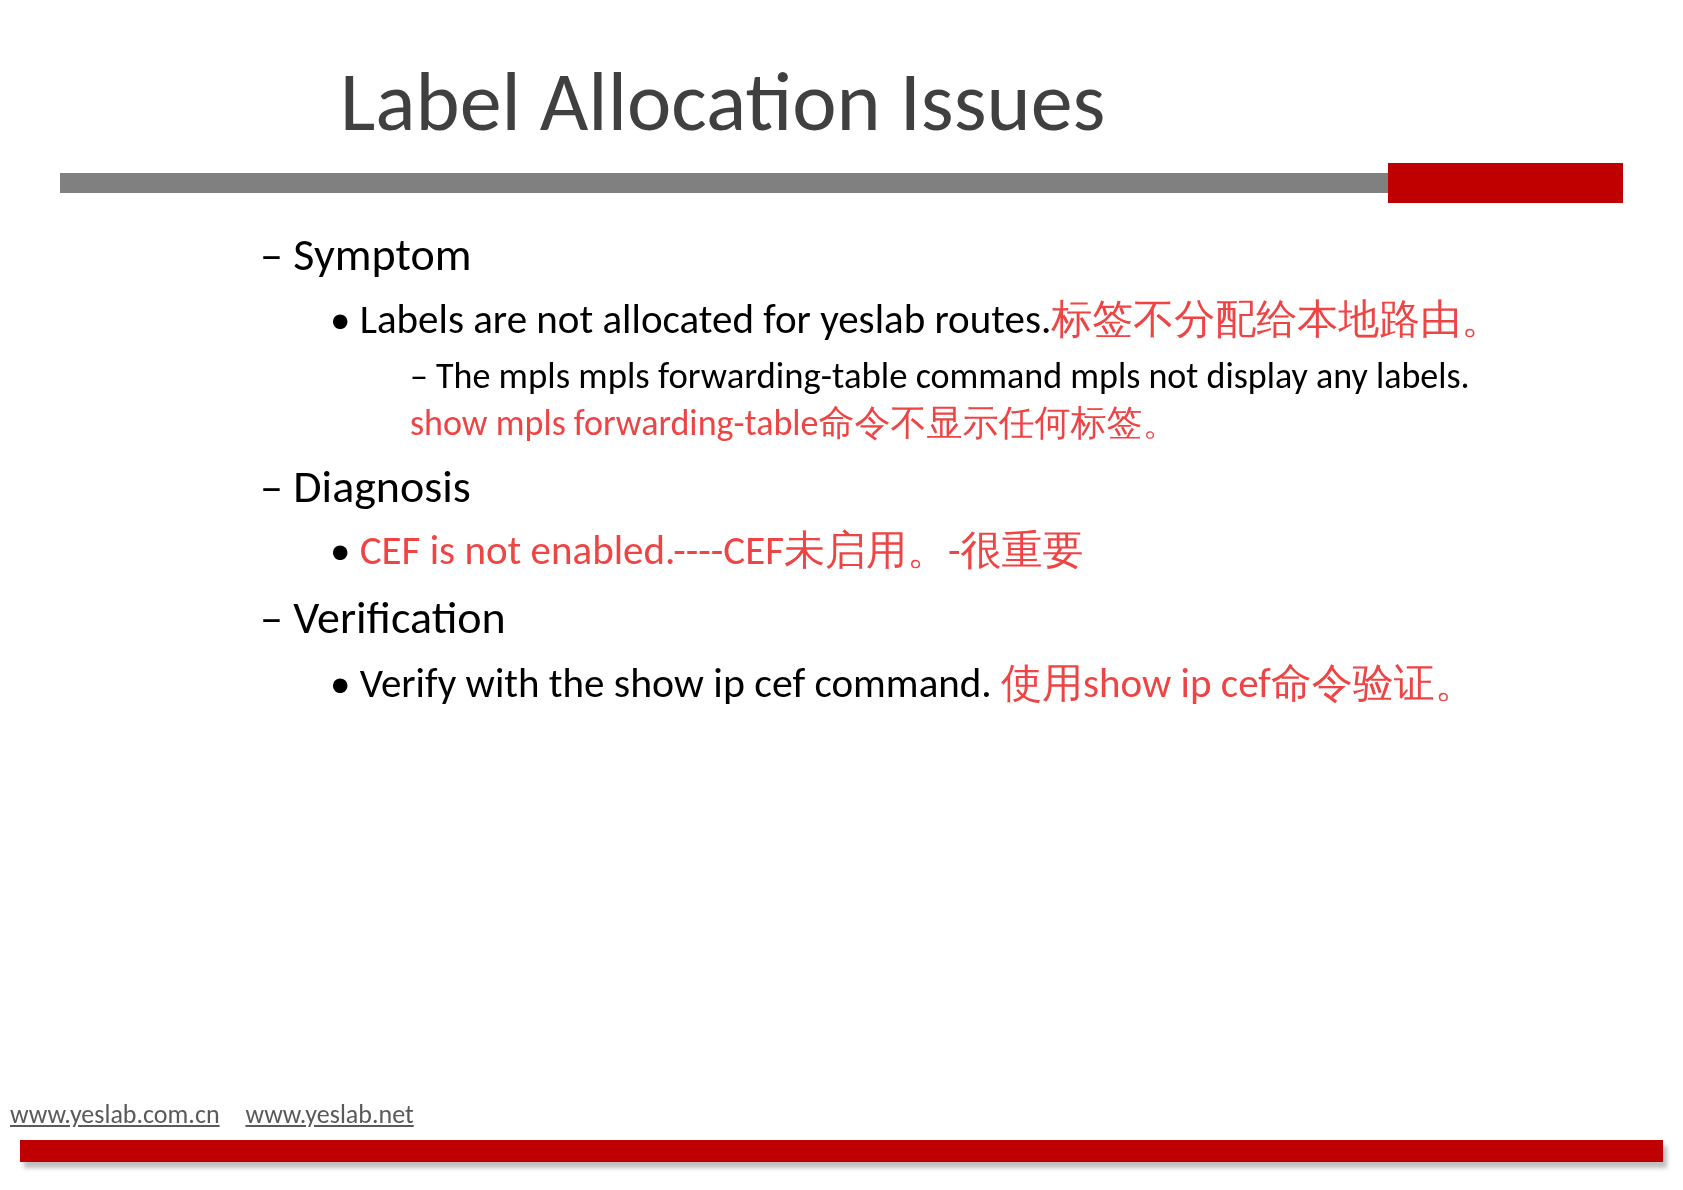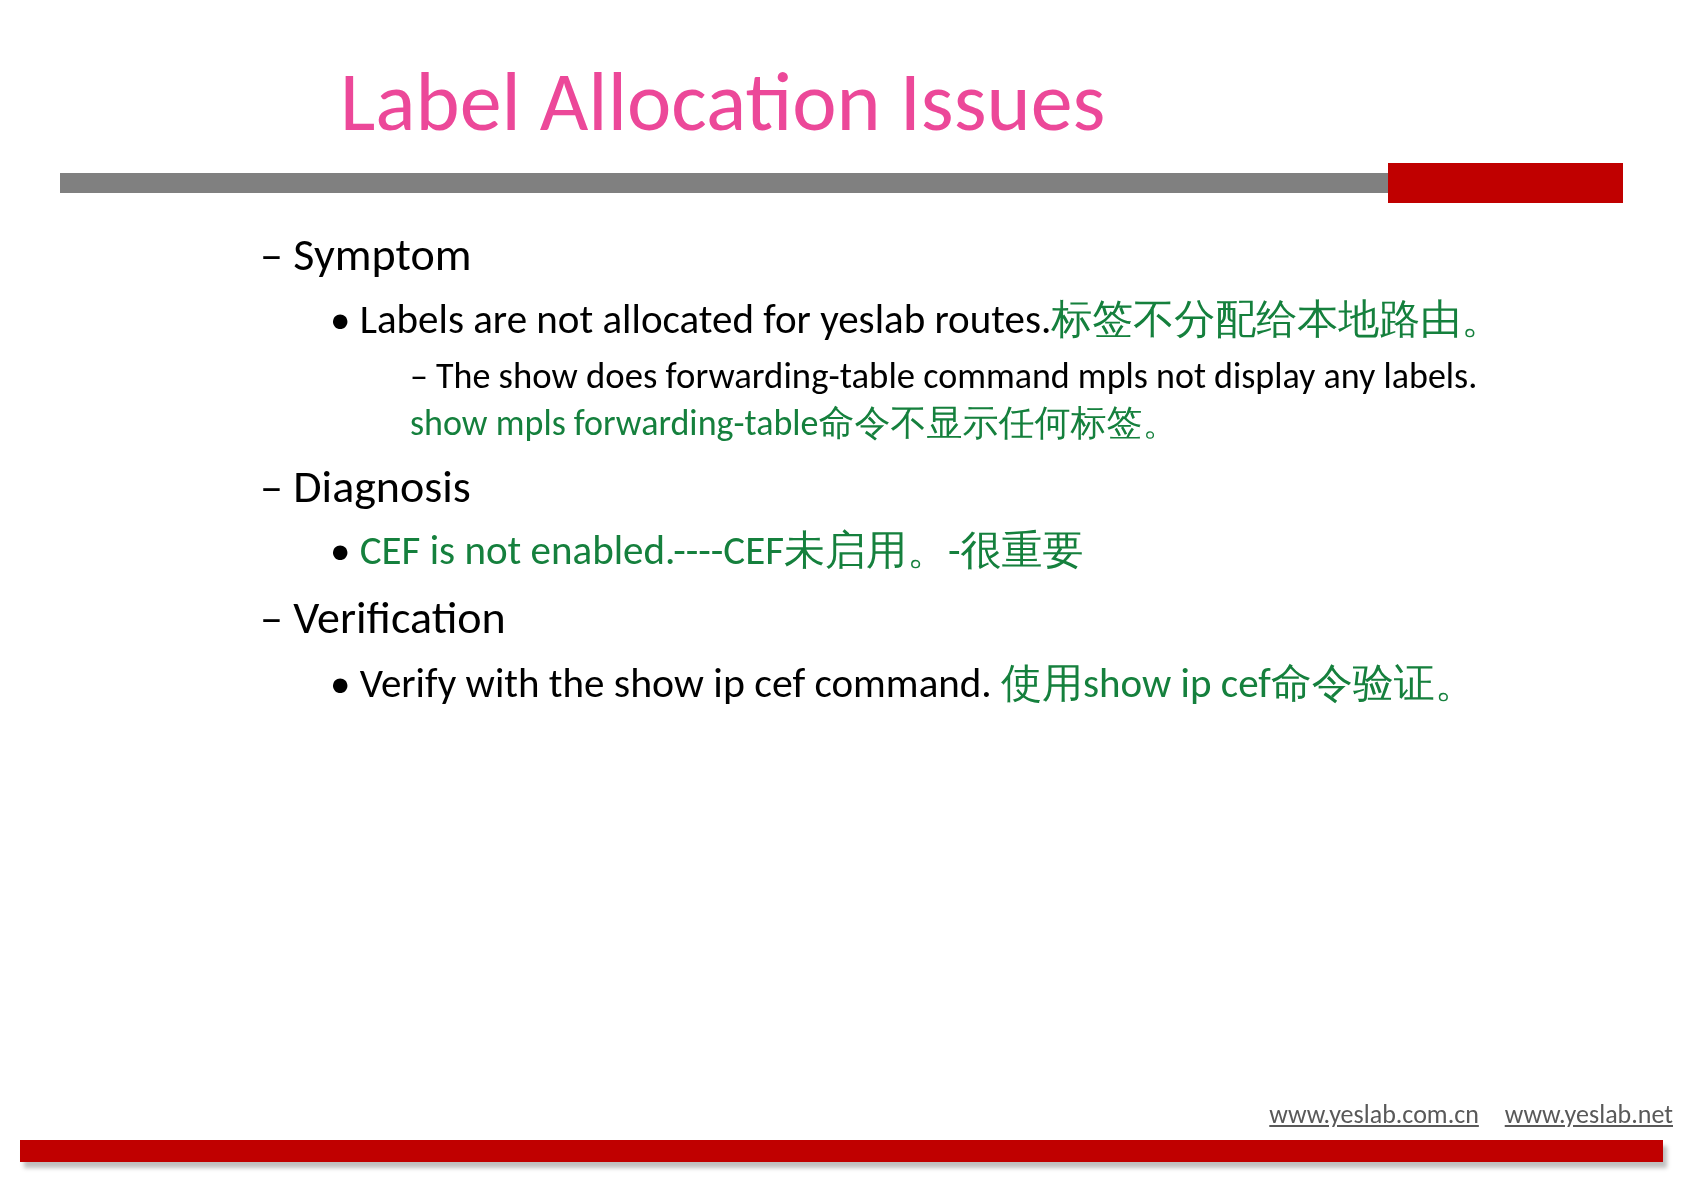--- a/index.html
+++ b/index.html
@@ -19,21 +19,21 @@
   }
   .title-row {
     display: flex;
     align-items: flex-start;
     justify-content: space-between;
     margin-bottom: 20px;
   }
   .title {
     font-size: 84px;
     font-weight: 400;
-    color: #ec4899;
+    color: #404040;
     margin-left: 280px;
     letter-spacing: 0px;
   }
   .logo-wrap {
     position: absolute;
     top: 60px;
     right: 35px;
     width: 280px;
     height: 150px;
   }
@@ -79,28 +79,28 @@
   }
   .l3 {
     margin-left: 150px;
     margin-top: 6px;
     margin-bottom: 6px;
     font-size: 36px;
   }
   .l3::before {
     content: "– ";
   }
-  .red { color: #15803d; }
+  .red { color: #ef4444; }
   .cmd { font-family: inherit; font-size: 1.02em; }
   .footer {
     position: absolute;
     bottom: 60px;
     left: 0;
     width: 100%;
-    text-align: right;
+    text-align: left;
     font-size: 26px;
     color: #595959;
   }
   .footer a {
     color: #595959;
     text-decoration: underline;
     margin: 0 10px;
   }
   .red-bar-bottom {
     position: absolute;
@@ -136,21 +136,21 @@
     <div class="divider-red"></div>
   </div>
 
   <div class="content">
 
     <div class="l1">Symptom</div>
     <div class="l2">
       <span>Labels are not allocated for yeslab routes.</span><span class="red">标签不分配给本地路由。</span>
     </div>
     <div class="l3">
-      <span>The </span><span class="cmd">show does forwarding-table</span><span> command mpls not display any labels. </span><span class="red">show mpls forwarding-table命令不显示任何标签。</span>
+      <span>The </span><span class="cmd">mpls mpls forwarding-table</span><span> command mpls not display any labels. </span><span class="red">show mpls forwarding-table命令不显示任何标签。</span>
     </div>
 
     <div class="l1">Diagnosis</div>
     <div class="l2">
       <span class="red">CEF is not enabled.----CEF未启用。-很重要</span>
     </div>
 
     <div class="l1">Verification</div>
     <div class="l2">
       <span>Verify with the </span><span class="cmd">show ip cef</span><span> command.  </span><span class="red">使用show ip cef命令验证。</span>

